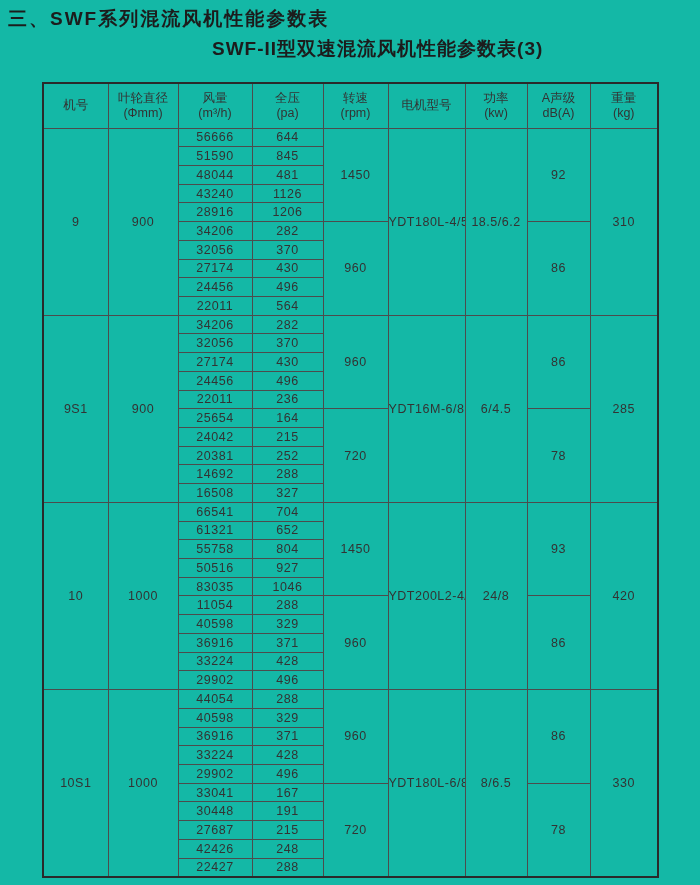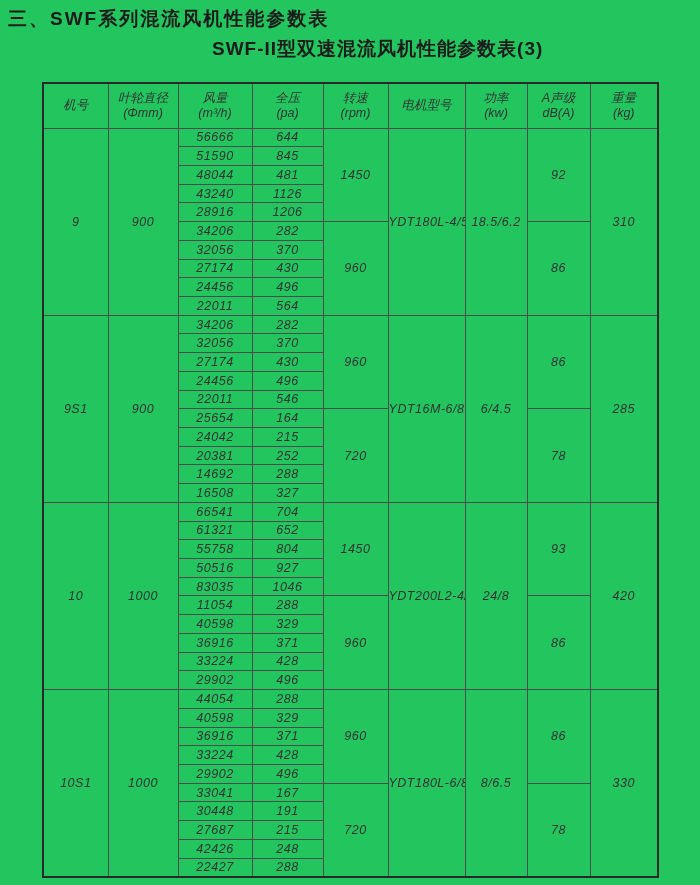--- a/index.html
+++ b/index.html
@@ -5,21 +5,21 @@
   html, body {
     margin: 0;
     padding: 0;
     background: #ffffff;
     font-family: "Liberation Sans", "DejaVu Sans", sans-serif;
   }
   .page {
     position: relative;
     width: 700px;
     height: 885px;
-    background: #22c55e;
+    background: #14b8a6;
     overflow: hidden;
     color: #2b2b2b;
   }
   .page-title {
     margin: 0;
     padding: 7px 0 0 8px;
     font-size: 19px;
     font-weight: bold;
     color: #1c1c1c;
     letter-spacing: 2px;
@@ -33,21 +33,20 @@
     color: #1c1c1c;
     letter-spacing: 1px;
     line-height: 22px;
   }
   table.perf {
     margin: 22px 0 0 42px;
     width: 617px;
     border-collapse: collapse;
     table-layout: fixed;
     border: 2px solid #2a2a2a;
-    font-style: italic;
   }
   table.perf th,
   table.perf td {
     border: 1px solid #4c4c4c;
     padding: 0;
     text-align: center;
     vertical-align: middle;
     color: #333333;
     overflow: hidden;
     white-space: nowrap;
@@ -194,21 +193,21 @@
         <tr>
           <td>27174</td>
           <td>430</td>
         </tr>
         <tr>
           <td>24456</td>
           <td>496</td>
         </tr>
         <tr>
           <td>22011</td>
-          <td>546</td>
+          <td>236</td>
         </tr>
         <tr>
           <td>25654</td>
           <td>164</td>
           <td rowspan="5">720</td>
           <td rowspan="5">78</td>
         </tr>
         <tr>
           <td>24042</td>
           <td>215</td>

